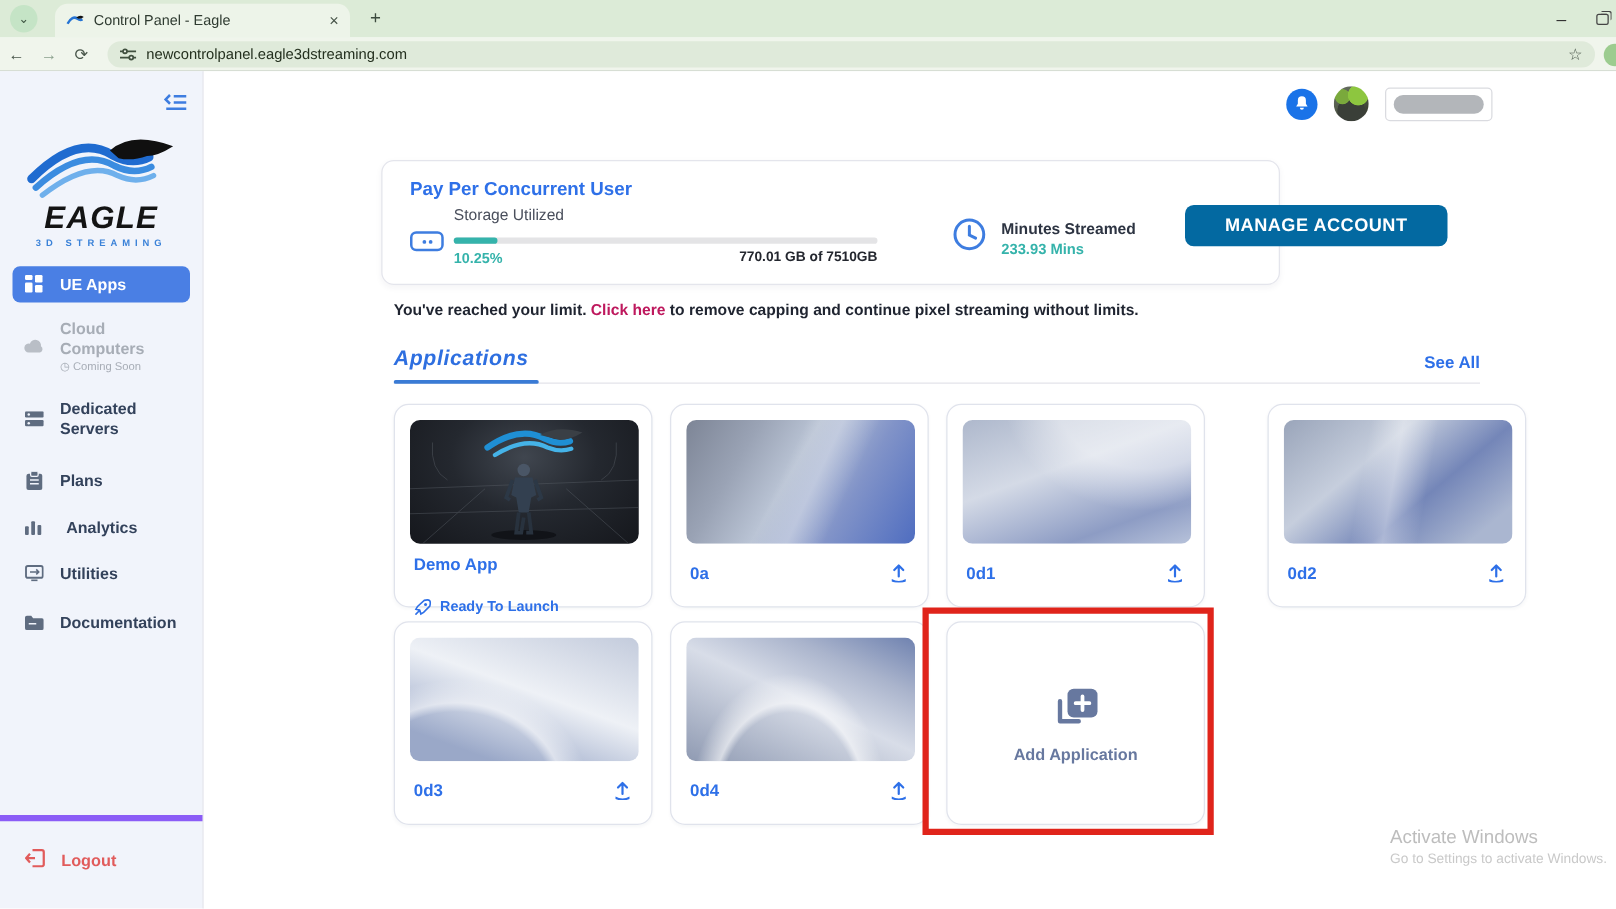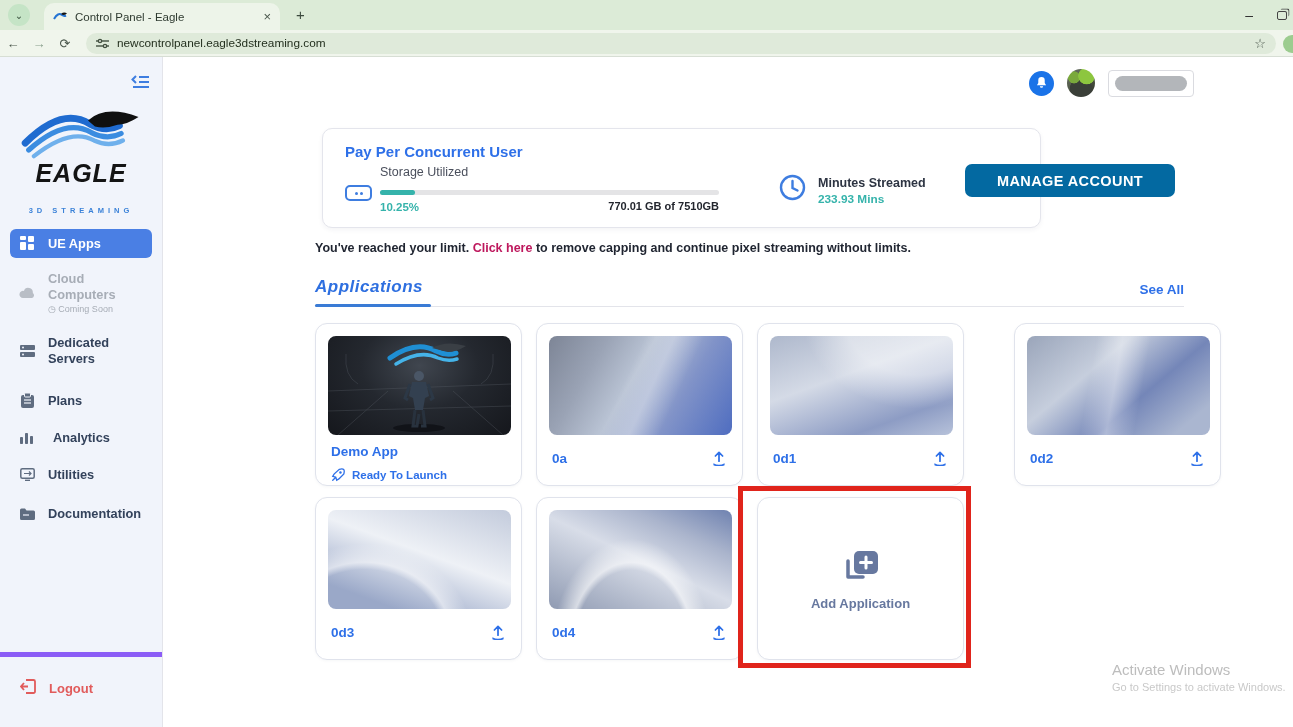--- a/index.html
+++ b/index.html
@@ -26,21 +26,21 @@
   .profile-sliver { position:absolute; right:-8px; top:35px; width:18px; height:18px; border-radius:50%; background:#9ccc8f; }
 
   
   .appbody { position:absolute; left:0; top:57px; width:1293px; height:670px; display:flex; }
 
   
   .sidebar { position:relative; width:163px; height:670px; background:#f1f4fb; border-right:1px solid #e3e4ea; flex:none; }
   .collapse-btn { position:absolute; top:17px; right:12px; color:#3e7de0; }
   .logo-wrap { margin-top:44px; text-align:center; }
   .logo-name { font-size:25px; font-weight:800; font-style:italic; letter-spacing:1px; color:#141414; margin-top:-4px; }
-  .logo-sub { font-size:7.5px; font-weight:700; letter-spacing:4px; color:#3b82d8; margin-top:18px; }
+  .logo-sub { font-size:7.5px; font-weight:700; letter-spacing:4px; color:#3b82d8; margin-top:1px; }
   .menu { margin-top:14px; }
   .menu-item { display:flex; align-items:center; gap:12px; margin:0 10px; padding:7px 8px; border-radius:6px; font-size:12.8px; font-weight:700; color:#33425b; }
   .menu-item .mi-icon { width:18px; display:flex; justify-content:center; color:#5f6c80; flex:none; }
   .menu-item.active { background:#4a7fe4; color:#fff; }
   .menu-item.active .mi-icon { color:#fff; }
   .menu-item.disabled { color:#a7adb6; }
   .menu-item.disabled .mi-icon { color:#b9bec6; }
   .mi-sub { font-size:9px; font-weight:400; color:#a7adb6; margin-top:1px; }
   .menu-item .two-line { line-height:1.25; }
   .sidebar-footer { position:absolute; left:0; bottom:0; width:100%; border-top:5px solid #8b5cf6; padding:22px 0 30px 0; }
@@ -51,21 +51,21 @@
   .topbar { position:absolute; left:866px; top:12px; display:flex; align-items:center; gap:13px; }
   .bell-btn { width:25px; height:25px; border-radius:50%; background:#1a73e8; display:flex; align-items:center; justify-content:center; }
   .avatar { width:28px; height:28px; border-radius:50%; background:
       radial-gradient(circle at 70% 25%, #8dc63f 0 28%, transparent 30%),
       radial-gradient(circle at 25% 30%, #7aa93c 0 20%, transparent 22%),
       radial-gradient(circle at 50% 70%, #3a3f38 0 45%, transparent 47%),
       linear-gradient(145deg,#6c7468,#49503f 60%,#2c2f28); }
   .name-box { width:86px; height:27px; background:#fff; border:1px solid #dadbe0; border-radius:4px; display:flex; align-items:center; justify-content:center; }
   .name-pill { width:72px; height:15px; border-radius:8px; background:#b3b6ba; }
 
-  .pay-card { position:absolute; left:159px; top:71px; width:719px; height:100px; background:#fff; border:1px solid #e4e5ec; border-radius:10px; box-shadow:0 2px 5px rgba(30,40,80,.05); }
+  .pay-card { position:absolute; left:142px; top:71px; width:719px; height:100px; background:#fff; border:1px solid #e4e5ec; border-radius:10px; box-shadow:0 2px 5px rgba(30,40,80,.05); }
   .pay-title { position:absolute; left:22px; top:14px; font-size:15px; font-weight:700; color:#2e70e8; }
   .storage-icon { position:absolute; left:22px; top:56px; width:27px; height:16px; border:2px solid #3e7de0; border-radius:5px; display:flex; align-items:center; justify-content:center; gap:2px; }
   .storage-icon i { width:3px; height:3px; border-radius:50%; background:#3e7de0; }
   .storage-label { position:absolute; left:57px; top:36px; font-size:12.5px; color:#4a4f5c; }
   .progress-track { position:absolute; left:57px; top:61px; width:339px; height:5px; border-radius:3px; background:#e4e4e6; }
   .progress-fill { height:5px; border-radius:3px; background:#35b3ab; }
   .storage-pct { position:absolute; left:57px; top:72px; font-size:11.5px; font-weight:700; color:#35b3ab; }
   .storage-detail { position:absolute; left:216px; top:71px; width:180px; text-align:right; font-size:11px; font-weight:700; color:#23262e; }
   .clock-icon { position:absolute; left:456px; top:45px; }
   .minutes-label { position:absolute; left:495px; top:47px; font-size:12.5px; font-weight:700; color:#2d3442; }
@@ -86,21 +86,21 @@
   .thumb svg { position:absolute; left:0; top:0; }
   .thumb-demo { background:radial-gradient(ellipse at 50% 30%, #40464f 0%, #24282f 45%, #15171c 100%); }
   .thumb-a { background:linear-gradient(115deg, rgba(255,255,255,0) 42%, rgba(255,255,255,.30) 55%, rgba(255,255,255,0) 68%), linear-gradient(120deg,#7d8596 0%,#9aa3b5 25%,#bac4d5 45%,#8193c8 70%,#4f6dc0 100%); }
   .thumb-b { background:radial-gradient(ellipse at 80% -20%, rgba(255,255,255,.45) 0 35%, transparent 55%), linear-gradient(160deg,#aeb8cc 0%,#d4dae6 40%,#8d9cc4 78%,#b7c2da 100%); }
   .thumb-c { background:linear-gradient(100deg, rgba(255,255,255,0) 35%, rgba(255,255,255,.4) 48%, rgba(255,255,255,0) 62%), linear-gradient(140deg,#9aa5ba 0%,#c6cedd 35%,#7486b8 62%,#aab6d0 88%); }
   .thumb-d { background:radial-gradient(ellipse at 20% 130%, transparent 38%, rgba(255,255,255,.55) 42%, transparent 52%), linear-gradient(200deg,#c3cbdc 0%,#eef1f6 45%,#9aa8c8 85%); }
   .thumb-e { background:radial-gradient(ellipse at 45% 140%, transparent 40%, rgba(255,255,255,.6) 44%, transparent 56%), linear-gradient(25deg,#8f9ab2 0%,#d8dde8 50%,#aab4cc 75%,#6f82b0 100%); }
   .card-name-row { display:flex; align-items:center; justify-content:space-between; margin-top:15px; padding:0 3px; }
   .card-name { font-size:13.5px; font-weight:700; color:#2e70e8; }
   .demo-name { margin-top:9px; padding-left:3px; }
-  .status-row { display:flex; align-items:center; gap:7px; margin-top:9px; padding-left:3px;text-align:center; }
+  .status-row { display:flex; align-items:center; gap:7px; margin-top:20px; padding-left:3px;text-align:center; }
   .status-text { font-size:11.5px; font-weight:700; color:#2e70e8; }
   .add-card { display:flex; flex-direction:column; align-items:center; justify-content:center; gap:9px; }
   .add-label { font-size:13px; font-weight:700; color:#67789f; }
 
   .red-annotation { position:absolute; left:575px; top:429px; width:233px; height:182px; border:5px solid #e0241b; }
 
   .watermark { position:absolute; left:949px; top:604px; }
   .wm1 { font-size:15px; color:#bdbdbd; }
   .wm2 { font-size:11px; color:#c9c9c9; margin-top:3px; }
 </style>

